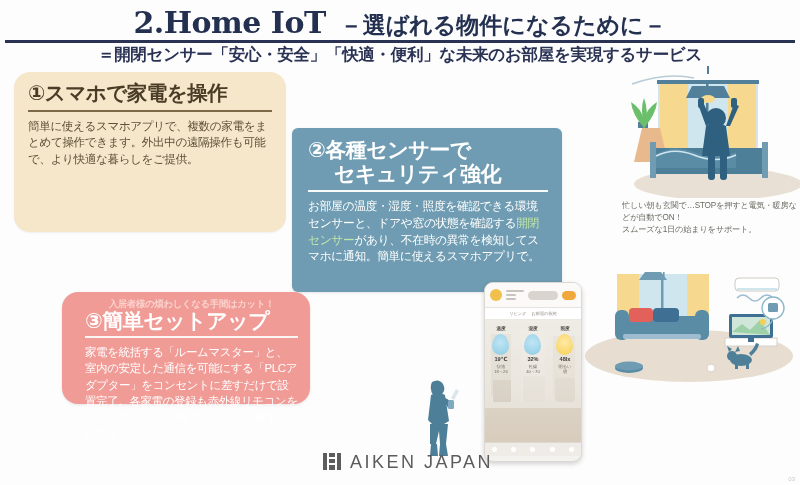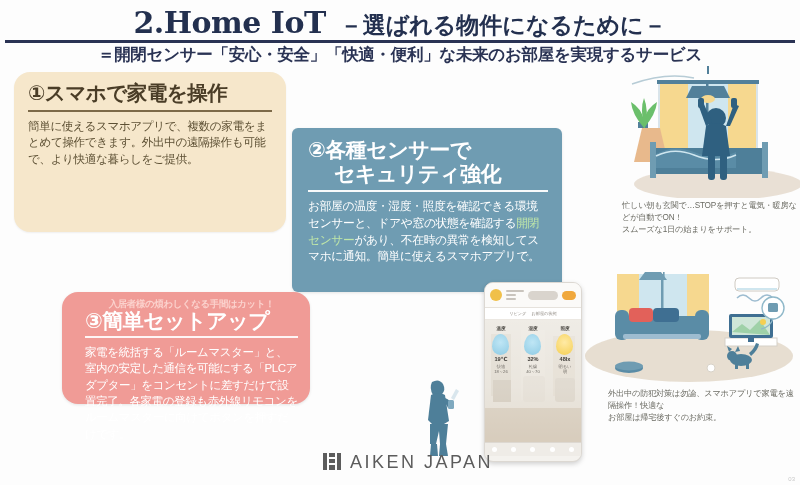--- a/index.html
+++ b/index.html
@@ -251,22 +251,20 @@
         <rect x="150" y="90" width="3" height="7"></rect>
         <rect x="161" y="90" width="3" height="7"></rect>
         <path d="M166 84 q7 -6 8 -12 l-3 -1 q-2 6 -7 10z"></path>
       </g>
       <ellipse cx="44" cy="96" rx="14" ry="5" fill="#5a8ca6"></ellipse>
       <ellipse cx="44" cy="94" rx="14" ry="4.4" fill="#6f9cb2"></ellipse>
       <circle cx="126" cy="96" r="4" fill="#ffffff" stroke="#d8d2c8"></circle>
     </svg>
   </div>
 
-  <div class="note" id="note2">外出中の防犯対策は勿論、スマホアプリで家電を遠隔操作！快適な
-お部屋は帰宅後すぐのお約束。</div>
 
   <div id="phone">
     <div class="ph-top">
       <div class="ph-avatar"></div>
       <div class="ph-lines">
         <div class="ph-line"></div>
         <div class="ph-line s"></div>
         <div class="ph-line s"></div>
       </div>
       <div class="ph-pill"></div>

